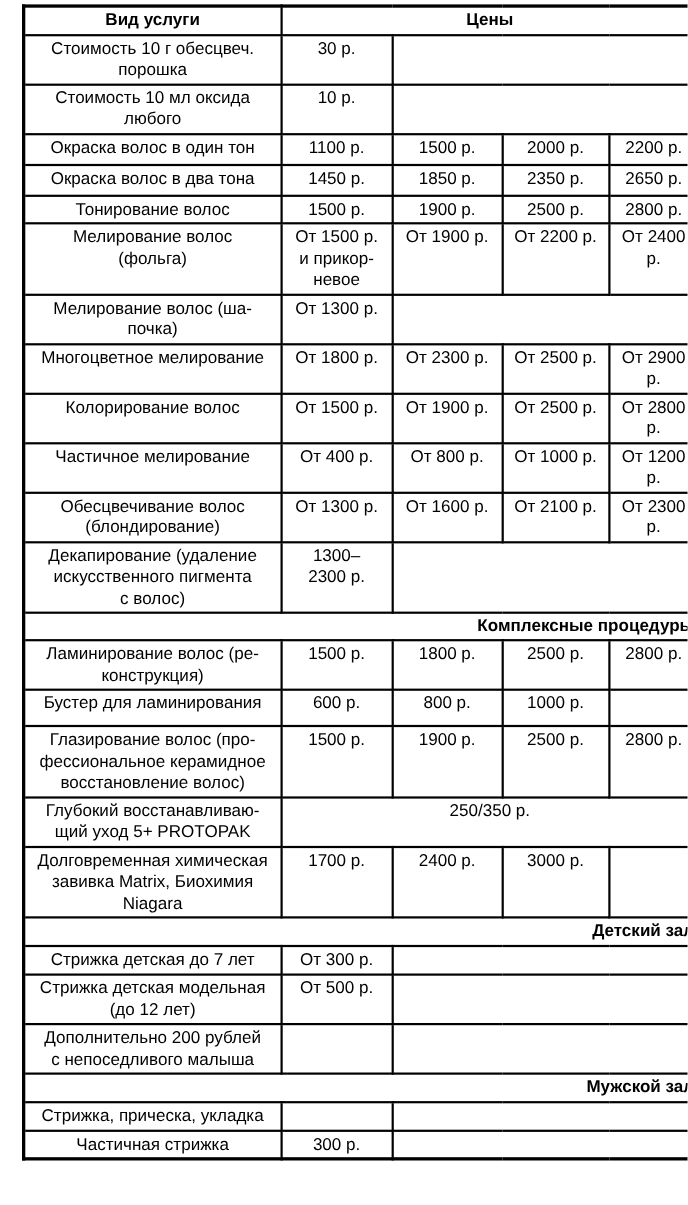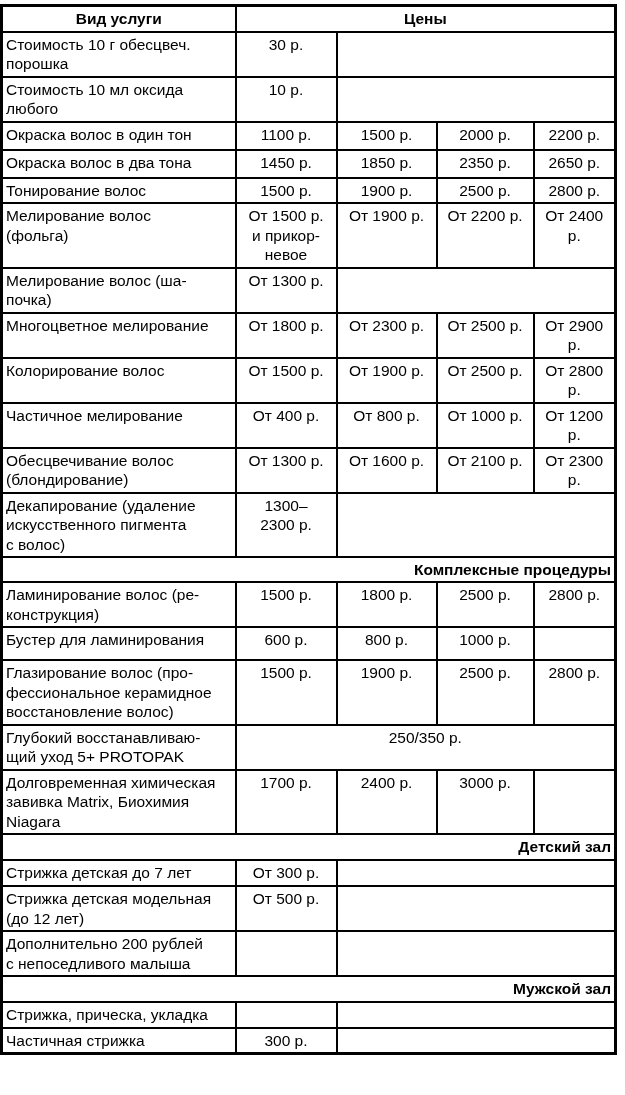--- a/index.html
+++ b/index.html
@@ -5,21 +5,21 @@
   html, body {
     margin: 0;
     padding: 0;
     background: #ffffff;
   }
   .page {
     width: 625px;
     height: 1095px;
     background: #ffffff;
     box-sizing: border-box;
-    padding: 4px 0 0 0;
+    padding: 4px 0 0 20px;
     font-family: "Liberation Sans", "DejaVu Sans", sans-serif;
     color: #000000;
   }
   table.price-table {
     border-collapse: collapse;
     table-layout: fixed;
     width: 614px;
     border: 3px solid #000000;
   }
   table.price-table td,
@@ -32,21 +32,21 @@
     white-space: pre-line;
     overflow: hidden;
   }
   th.svc-h, th.prices-h {
     text-align: center;
     font-weight: bold;
     vertical-align: middle;
     padding: 1px 3px;
   }
   td.svc {
-    text-align: left;
+    text-align: center;
     padding-left: 5px;
     margin-left: 16px;
   }
   td.price {
     text-align: center;
   }
   tr.section-row td {
     text-align: right;
     font-weight: bold;
     vertical-align: middle;

